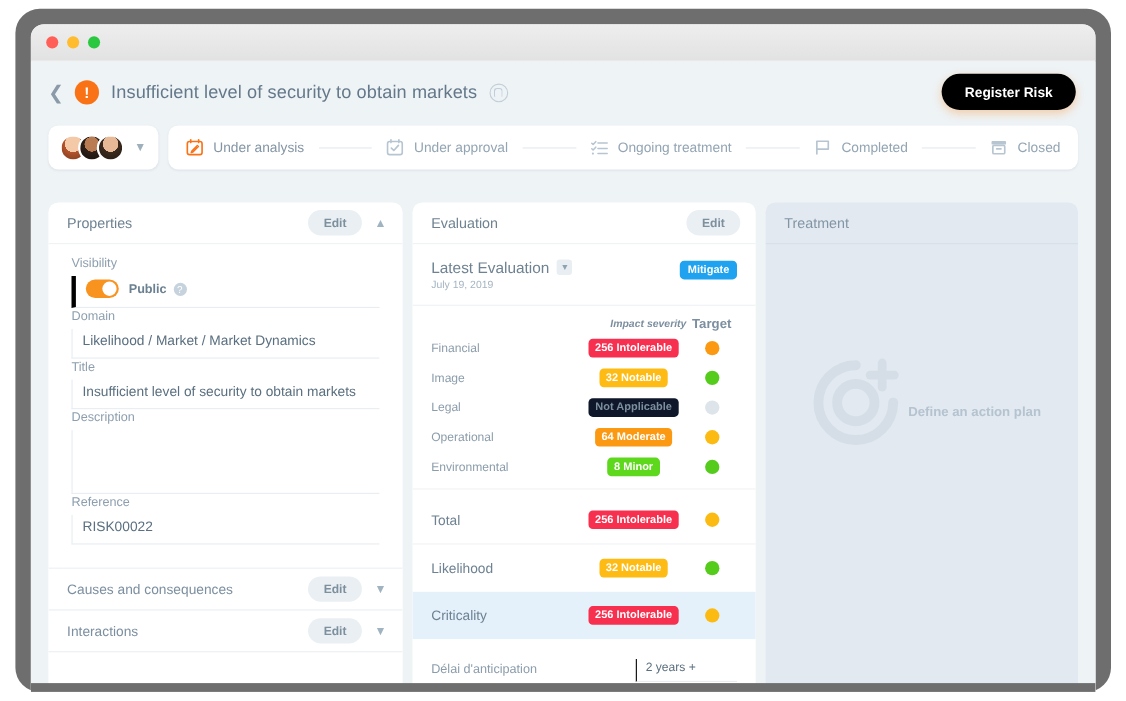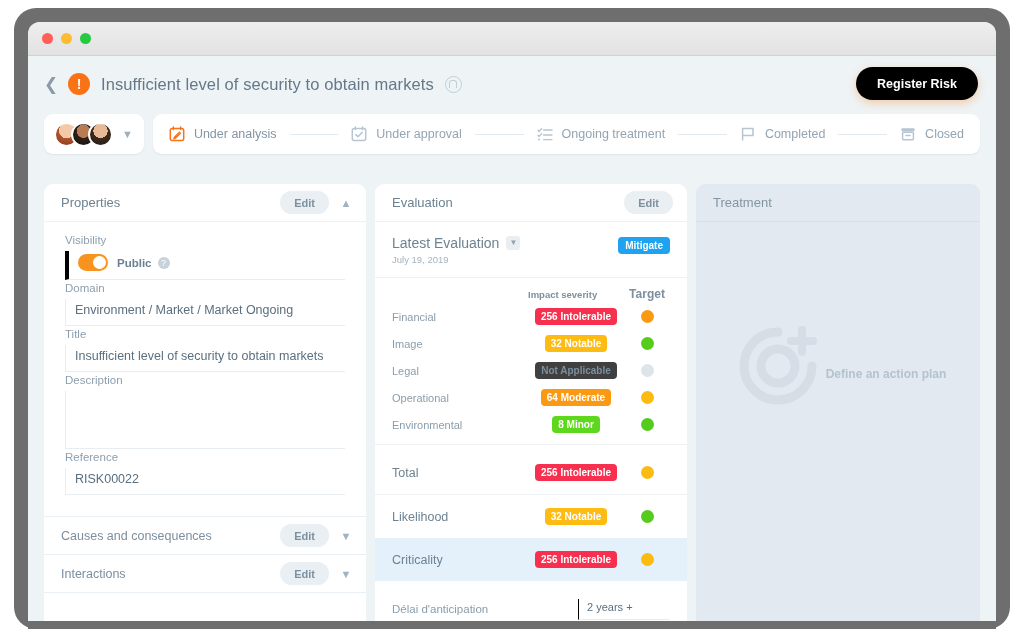--- a/index.html
+++ b/index.html
@@ -263,22 +263,22 @@
     padding: 3px 7px;
     margin-top: 2px;
   }
 
   .eval-colheads {
     display: flex; align-items: center;
     padding: 9px 17px 2px 17px;
   }
   .eval-colheads .sp { flex: 1; }
   .ch-impact {
-    width: 96px; text-align: left;
-    font-size: 9.5px; font-weight: bold; color: #7c8fa0;
+    width: 96px; text-align: right;
+    font-size: 9.5px; font-weight: bold; color: #7c8fa0; font-style: italic;
   }
   .ch-target {
     width: 46px; text-align: center;
     font-size: 12px; font-weight: bold; color: #7c8fa0;
   }
   .eval-row {
     display: flex; align-items: center;
     padding: 0 17px;
     height: 27px;
   }
@@ -440,21 +440,21 @@
               <div class="field-label">Visibility</div>
               <div class="toggle-row">
                 <div class="toggle"></div>
                 <span class="toggle-label">Public</span>
                 <span class="info-icon">?</span>
               </div>
             </div>
 
             <div class="field">
               <div class="field-label">Domain</div>
-              <div class="field-value">Environment / Market / Market Ongoing</div>
+              <div class="field-value">Likelihood / Market / Market Dynamics</div>
             </div>
 
             <div class="field">
               <div class="field-label">Title</div>
               <div class="field-value">Insufficient level of security to obtain markets</div>
             </div>
 
             <div class="field">
               <div class="field-label">Description</div>
               <div class="field-value tall"></div>
@@ -519,21 +519,21 @@
               <span class="cell-impact">
                   <span class="sev" style="background: rgb(253, 187, 19);">32 Notable</span>
                 </span>
               <span class="cell-target">
                   <span class="dotmark" style="background: rgb(85, 204, 28);"></span>
                 </span>
             </div>
             <div class="eval-row">
               <span class="name">Legal</span>
               <span class="cell-impact">
-                  <span class="sev" style="background: #404040; color: rgb(123, 143, 158);">Not Applicable</span>
+                  <span class="sev" style="background: #0f172a; color: rgb(123, 143, 158);">Not Applicable</span>
                 </span>
               <span class="cell-target">
                   <span class="dotmark" style="background: rgb(221, 228, 234);"></span>
                 </span>
             </div>
             <div class="eval-row">
               <span class="name">Operational</span>
               <span class="cell-impact">
                   <span class="sev" style="background: rgb(251, 154, 18);">64 Moderate</span>
                 </span>

